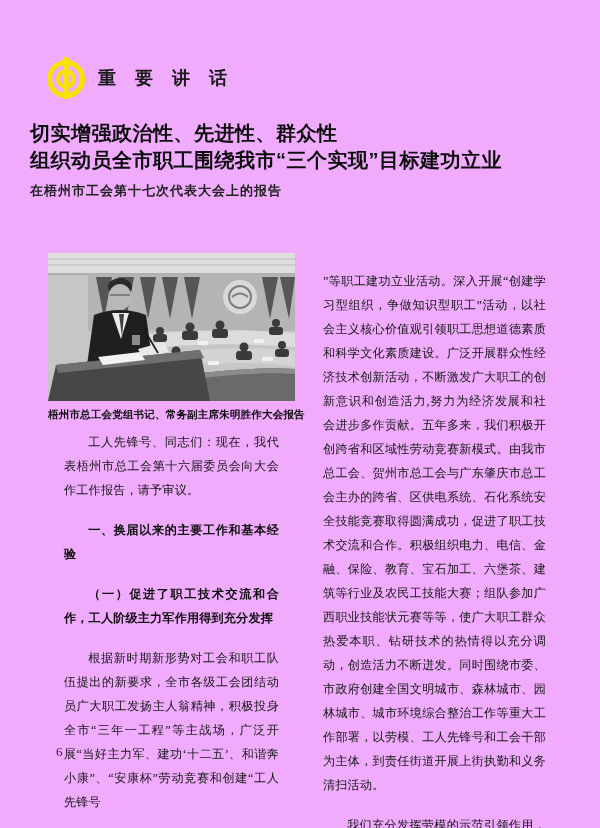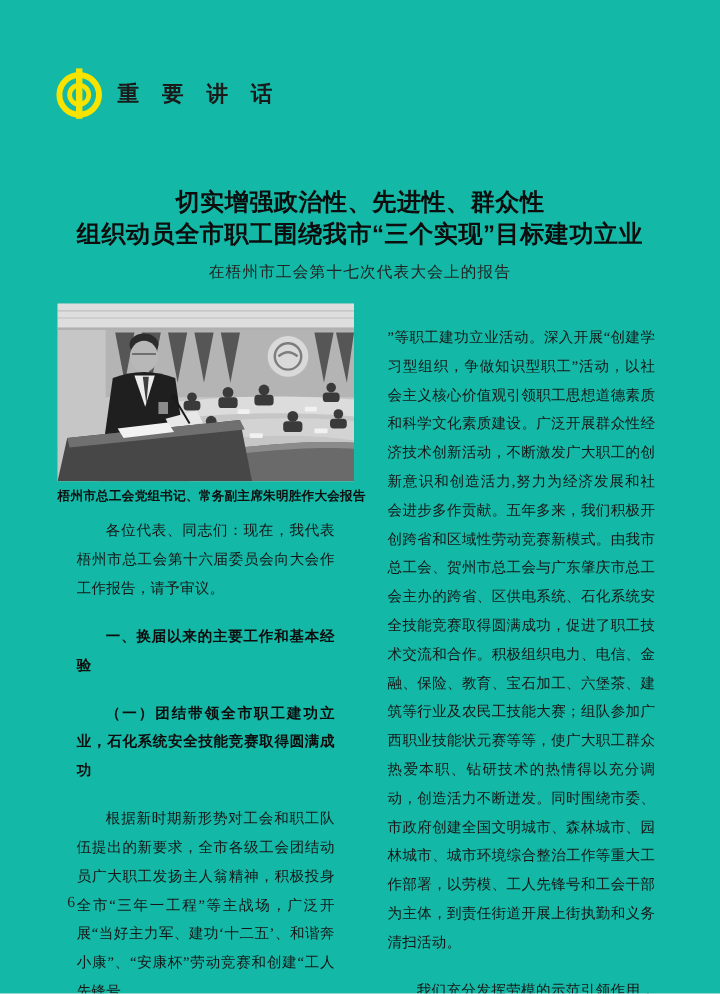--- a/index.html
+++ b/index.html
@@ -1,50 +1,49 @@
 <!DOCTYPE html>
 <html><head>
 <meta charset="utf-8">
 <style>
   html,body{margin:0;padding:0;background:#e9e9e9;}
   .page{
     position:relative;
     width:600px;height:828px;
     margin:0 auto;
-    background:#14b8a6;
+    background:#f0abfc;
     overflow:hidden;
     font-family:"Liberation Serif", serif;
     color:#161616;
   }
   
   .hdr{
     position:absolute;top:56px;left:46px;
     display:flex;align-items:center;gap:12px;
   }
   .hdr .logo{width:40px;height:44px;display:block;}
   .hdr .section-label{
     font-family:"Liberation Sans", sans-serif;
     font-weight:bold;font-size:18px;letter-spacing:7px;
     color:#1a1a1a;white-space:nowrap;
   }
   
   .title-block{
     position:absolute;top:120px;left:30px;right:30px;
-    text-align:center;
-    margin-top:36px;
+    text-align:left;
   }
   .main-title{
     margin:0;font-family:"Liberation Sans", sans-serif;
     font-weight:bold;font-size:20px;line-height:27px;color:#0d0d0d;
     letter-spacing:0.5px;
   }
   .sub-title{
     margin-top:8px;
     font-family:"Liberation Serif", serif;
-    font-weight:normal;font-size:13px;color:#222;
+    font-weight:bold;font-size:13px;color:#222;
     letter-spacing:1px;
   }
   .author{
     margin-top:10px;
     font-family:"Liberation Sans", sans-serif;
     font-weight:bold;font-size:13.5px;letter-spacing:2px;color:#111;
   }
   .report-date{
     margin-top:7px;
     font-family:"Liberation Sans", sans-serif;
@@ -179,23 +178,23 @@
 
           <polygon points="8,112 152,97 162,148 0,148" fill="#474747"></polygon>
           <polygon points="8,112 152,97 156,105 10,120" fill="#707070"></polygon>
           <polygon points="50,104 92,99 97,107 55,112" fill="#f2f2f2"></polygon>
           <line x1="97" y1="78" x2="110" y2="100" stroke="#1a1a1a" stroke-width="1.6"></line>
           <circle cx="97" cy="78" r="2.4" fill="#1a1a1a"></circle>
         </svg>
         <figcaption>梧州市总工会党组书记、常务副主席朱明胜作大会报告</figcaption>
       </figure>
 
-      <p class="body-par indent">各位代表、同志们：现在，我代表梧州市总工会第十六届委员会向大会作工作报告，请予审议。</p>
+      <p class="body-par indent">工人先锋号、同志们：现在，我代表梧州市总工会第十六届委员会向大会作工作报告，请予审议。</p>
       <p class="body-par indent subhead">一、换届以来的主要工作和基本经验</p>
-      <p class="body-par indent subhead">（一）团结带领全市职工建功立业，石化系统安全技能竞赛取得圆满成功</p>
+      <p class="body-par indent subhead">（一）促进了职工技术交流和合作，工人阶级主力军作用得到充分发挥</p>
       <p class="body-par indent">根据新时期新形势对工会和职工队伍提出的新要求，全市各级工会团结动员广大职工发扬主人翁精神，积极投身全市“三年一工程”等主战场，广泛开展“当好主力军、建功‘十二五’、和谐奔小康”、“安康杯”劳动竞赛和创建“工人先锋号</p>
     </div>
 
     <div class="col col-right">
       <p class="body-par">”等职工建功立业活动。深入开展“创建学习型组织，争做知识型职工”活动，以社会主义核心价值观引领职工思想道德素质和科学文化素质建设。广泛开展群众性经济技术创新活动，不断激发广大职工的创新意识和创造活力,努力为经济发展和社会进步多作贡献。五年多来，我们积极开创跨省和区域性劳动竞赛新模式。由我市总工会、贺州市总工会与广东肇庆市总工会主办的跨省、区供电系统、石化系统安全技能竞赛取得圆满成功，促进了职工技术交流和合作。积极组织电力、电信、金融、保险、教育、宝石加工、六堡茶、建筑等行业及农民工技能大赛；组队参加广西职业技能状元赛等等，使广大职工群众热爱本职、钻研技术的热情得以充分调动，创造活力不断迸发。同时围绕市委、市政府创建全国文明城市、森林城市、园林城市、城市环境综合整治工作等重大工作部署，以劳模、工人先锋号和工会干部为主体，到责任街道开展上街执勤和义务清扫活动。</p>
       <p class="body-par indent">我们充分发挥劳模的示范引领作用，扎实做好劳模的评选、表彰和管理工作。2010年以来，我市共有145人被评为全国、自治区、市级劳动模范，其中全国劳动模范7人、自治区劳动模范59人、市级劳动模范79人；共有2个单位获全国五一劳动奖状、14个单位获广西五一劳动奖状；共有7个班组获全国工人先锋号，27个班组获广西工人先锋号称号。大力宣传劳模先进事迹，弘扬劳模精神，关心劳模的生产生活，提高劳模待遇、加强劳模管理和服务，激励广大职工学习劳模、争当劳模，在全社会营造尊重劳模、尊重劳动、尊重创造、尊重科学的良好氛围。组织开展“劳模创新工作室”创建活动，已有4个“劳模创新工作室”获得自治区总工会命名授牌。在广泛调查研究的基础上，为市政府草拟了解决全国</p>
     </div>
 
   </div>
 

